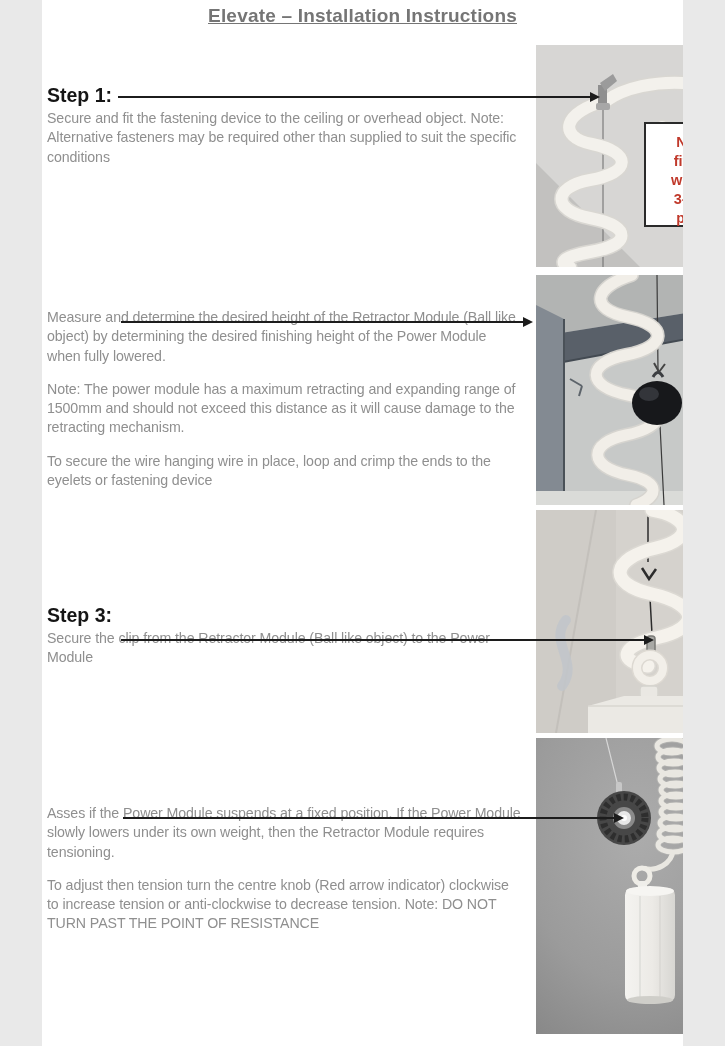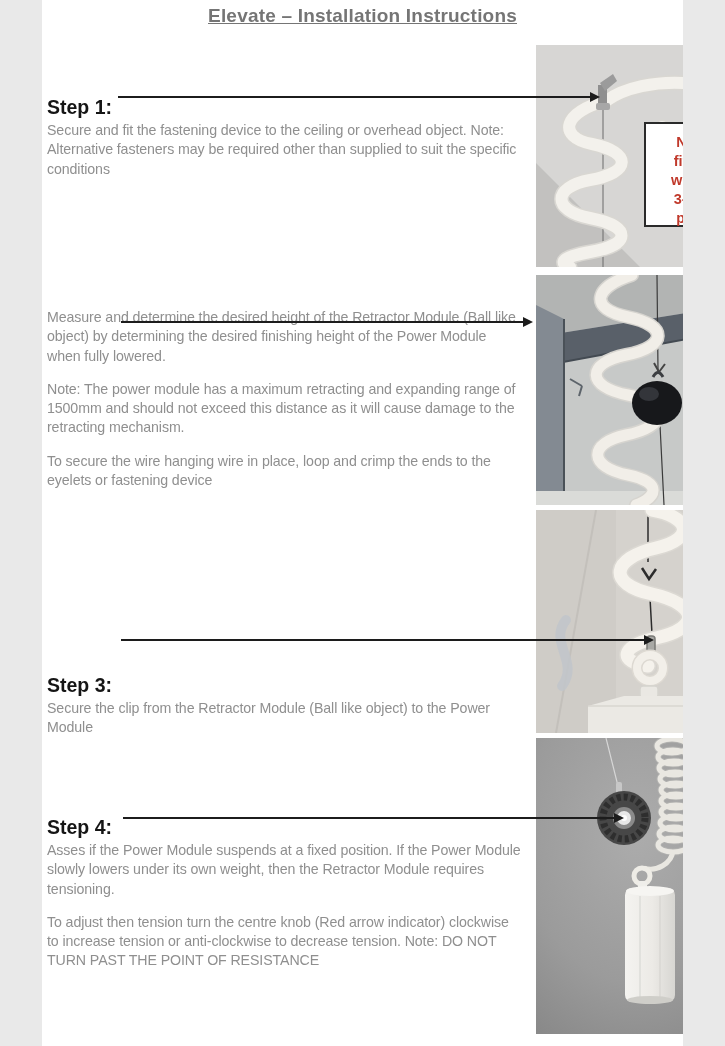--- a/index.html
+++ b/index.html
@@ -7,25 +7,25 @@
     position:relative; width:641px; height:1046px; margin:0 auto;
     background:#ffffff; overflow:hidden;
     font-family:"Liberation Sans", sans-serif;
   }
   .title {
     position:absolute; top:5px; left:0; width:100%; margin:0;
     text-align:center; font-size:19px; font-weight:bold;
     color:#757575; text-decoration:underline; letter-spacing:.2px;
   }
   .step { position:absolute; left:5px; width:482px; z-index:4; }
-  .step h2 { margin:12px 0 3px 0; font-size:19.5px; line-height:22px; font-weight:bold; color:#151515; }
+  .step h2 { margin:0 0 3px 0; font-size:19.5px; line-height:22px; font-weight:bold; color:#151515; }
   .step p { margin:0 7px 14px 0; font-size:14.2px; line-height:19.3px; color:#8f8f8f; letter-spacing:-0.1px; }
   .step-1 { top:84px; }
   .step-2 { top:308px; }
-  .step-3 { top:662px; }
+  .step-3 { top:604px; }
   .step-4 { top:804px; }
 
   .arrow { position:absolute; height:2px; background:#1c1c1c; z-index:6; }
   .arrow::after {
     content:""; position:absolute; right:-8px; top:-4px; width:0; height:0;
     border-left:10px solid #1c1c1c; border-top:5px solid transparent; border-bottom:5px solid transparent;
   }
   .arrow-1 { top:96px;  left:76px; width:474px; }
   .arrow-2 { top:321px; left:79px; width:404px; }
   .arrow-3 { top:639px; left:79px; width:525px; }
@@ -66,21 +66,20 @@
   </section>
   <div class="arrow arrow-2"></div>
 
   <section class="step step-3">
     <h2>Step 3:</h2>
     <p>Secure the clip from the Retractor Module (Ball like object) to the Power Module</p>
   </section>
   <div class="arrow arrow-3"></div>
 
   <section class="step step-4">
-    <h2>Step 4:</h2>
     <p>Asses if the Power Module suspends at a fixed position. If the Power Module slowly lowers under its own weight, then the Retractor Module requires tensioning.</p>
     <p>To adjust then tension turn the centre knob (Red arrow indicator) clockwise to increase tension or anti-clockwise to decrease tension. Note: DO NOT TURN PAST THE POINT OF RESISTANCE</p>
   </section>
   <div class="arrow arrow-4"></div>
 
   <div class="photo photo-1">
     <svg width="226" height="222" viewBox="0 0 226 222">
       <rect width="226" height="222" fill="#d7d6d4"></rect>
       <path d="M0,118 L104,222 L0,222 Z" fill="#c2c1bf"></path>
       <line x1="226" y1="30" x2="150" y2="222" stroke="#cbcac8" stroke-width="2"></line>

